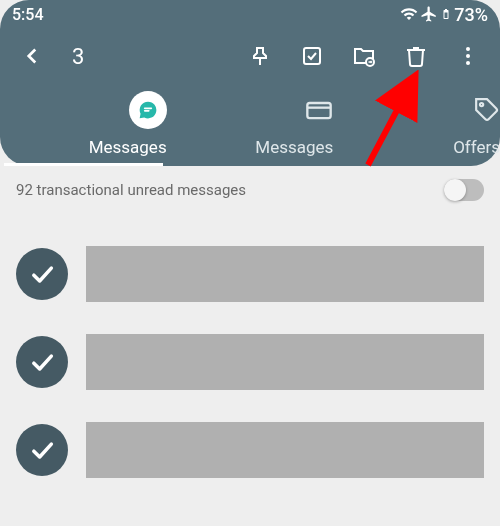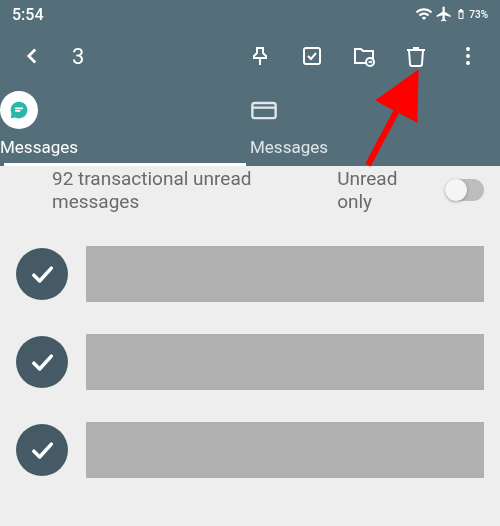--- a/index.html
+++ b/index.html
@@ -1,30 +1,30 @@
 <!DOCTYPE html>
 <html><head>
 <meta charset="utf-8">
 <style>
   * { margin:0; padding:0; box-sizing:border-box; font-family:Roboto,Arial,sans-serif; }
   body { width:500px; height:526px; background:#eeeeee; overflow:hidden; position:relative; }
-  .appbar { background:#546e7a; color:#fff; }
+  .appbar { background:#546e7a; color:#fff;border-radius:29px; }
   .status { display:flex; justify-content:space-between; align-items:center; height:28px; padding:0 12px; font-size:16px; font-weight:500; }
-  .status-right { display:flex; align-items:center; gap:2px; font-size:10px; }
+  .status-right { display:flex; align-items:center; gap:2px; font-size:18px; }
   .toolbar { display:flex; align-items:center; height:56px; padding:0 8px; gap:4px; }
   .tb-btn { width:48px; height:48px; display:flex; align-items:center; justify-content:center; color:#fff; cursor:pointer; }
   .tb-count { font-size:22px; font-weight:400; color:#fff; padding:0 12px; flex:1; }
   .tabs { display:flex; height:82px; }
-  .tab { flex:1; display:flex; flex-direction:column; align-items:flex-start; justify-content:center; gap:10px; color:#dfe7ea; cursor:pointer; position:relative; }
+  .tab { flex:1; display:flex; flex-direction:column; align-items:flex-end; justify-content:center; gap:10px; color:#dfe7ea; cursor:pointer; position:relative; }
   .tab.active { color:#fff; }
   .tab-icon { height:34px; display:flex; align-items:center; justify-content:center; }
   .tab-bubble { width:38px; height:38px; border-radius:50%; background:#fff; display:flex; align-items:center; justify-content:center; }
   .tab-label { font-size:17px; }
   .tab.active::after { content:''; position:absolute; left:4px; right:4px; bottom:0; height:3px; background:#fff; }
-  .filterbar { display:flex; align-items:center; height:48px; padding:0 16px; background:#eeeeee; color:#6a6a6a; font-size:19px;margin-left:36px; }
+  .filterbar { display:flex; align-items:center; height:48px; padding:0 16px; background:#eeeeee; color:#6a6a6a; font-size:15px; }
   .filterbar .spacer { flex:1; }
   .switch { width:40px; height:22px; border-radius:11px; background:#bdbdbd; position:relative; margin-left:10px; }
   .switch::after { content:''; position:absolute; width:22px; height:22px; border-radius:50%; background:#f5f5f5; left:0; top:0; box-shadow:0 1px 3px rgba(0,0,0,0.3); }
   .list { padding:0 16px; }
   .row { display:flex; align-items:center; gap:18px; margin-top:32px; }
   .check { width:52px; height:52px; border-radius:50%; background:#455a64; display:flex; align-items:center; justify-content:center; flex-shrink:0; }
   .msg { flex:1; height:56px; background:#b0b0b0; }
   .arrow { position:absolute; left:358px; top:70px; pointer-events:none; }
 </style>
 </head>
@@ -103,27 +103,35 @@
     </div>
     <div class="tab">
       <div class="tab-icon">
         <svg width="28" height="28" viewBox="0 0 24 24" fill="none" stroke="#dfe7ea" stroke-width="2">
             <rect x="2" y="6" width="20" height="13" rx="2"></rect>
             <line x1="2" y1="10" x2="22" y2="10"></line>
           </svg>
       </div>
       <span class="tab-label">Messages</span>
     </div>
+    <div class="tab">
+      <div class="tab-icon">
+        <svg width="26" height="26" viewBox="0 0 24 24" fill="none" stroke="#dfe7ea" stroke-width="2">
+            <path d="M20.59 13.41l-7.17 7.17a2 2 0 0 1-2.83 0L2 12V2h10l8.59 8.59a2 2 0 0 1 0 2.82z"></path>
+            <circle cx="7" cy="7" r="1.5"></circle>
+          </svg>
+      </div>
+      <span class="tab-label">Offers</span>
+    </div>
   </div>
 </div>
 
 <div class="filterbar">
   <span>92  transactional unread messages</span>
   <span class="spacer"></span>
-  <span>Unread only</span>
   <div class="switch"></div>
 </div>
 
 <div class="list">
   <div class="row">
     <div class="check">
       <svg width="28" height="28" viewBox="0 0 24 24" fill="none" stroke="#fff" stroke-width="3" stroke-linecap="round" stroke-linejoin="round">
           <polyline points="5 13 10 18 20 7"></polyline>
         </svg>
     </div>

